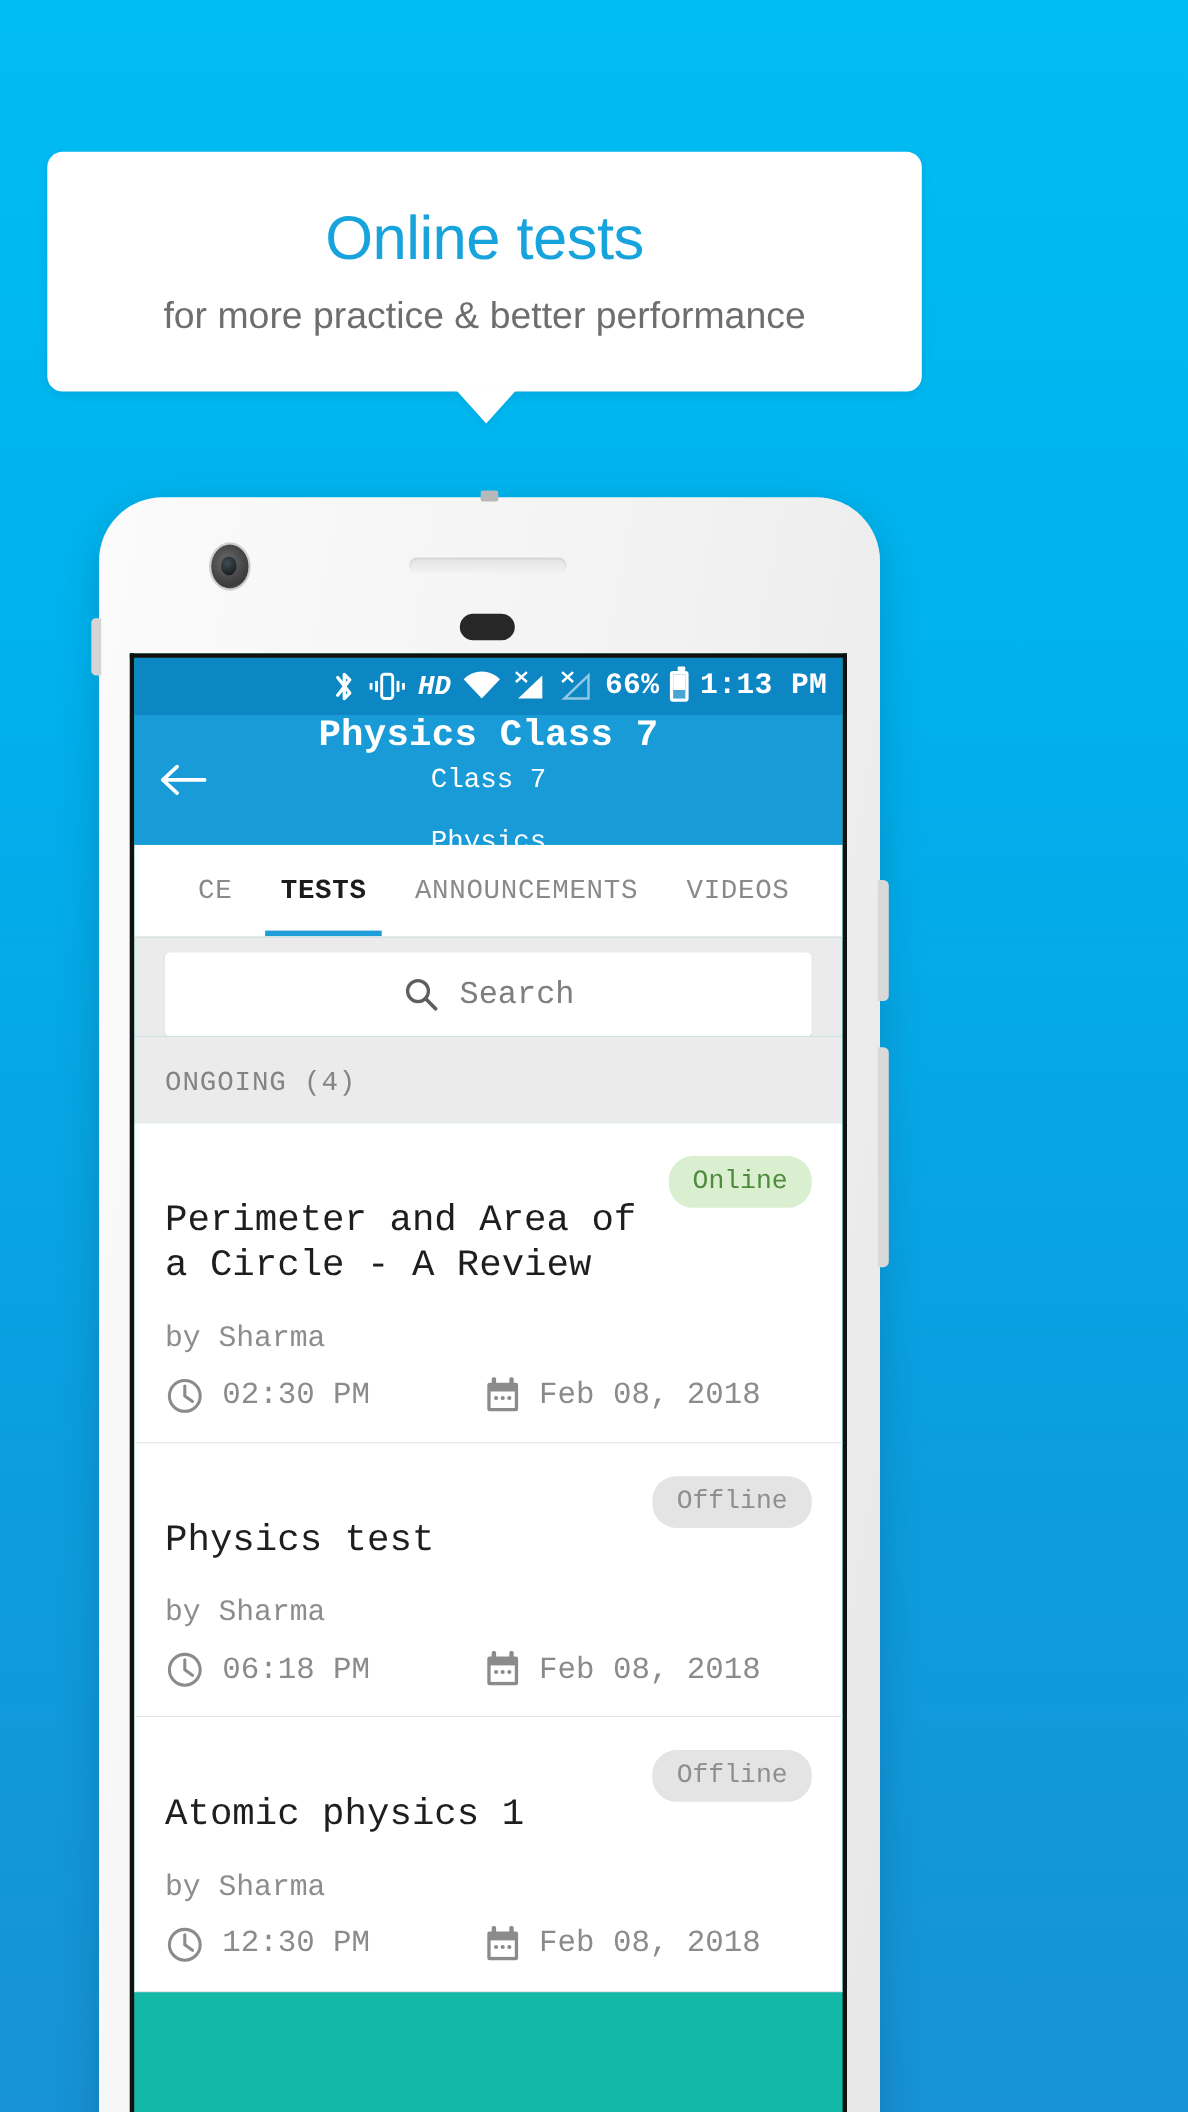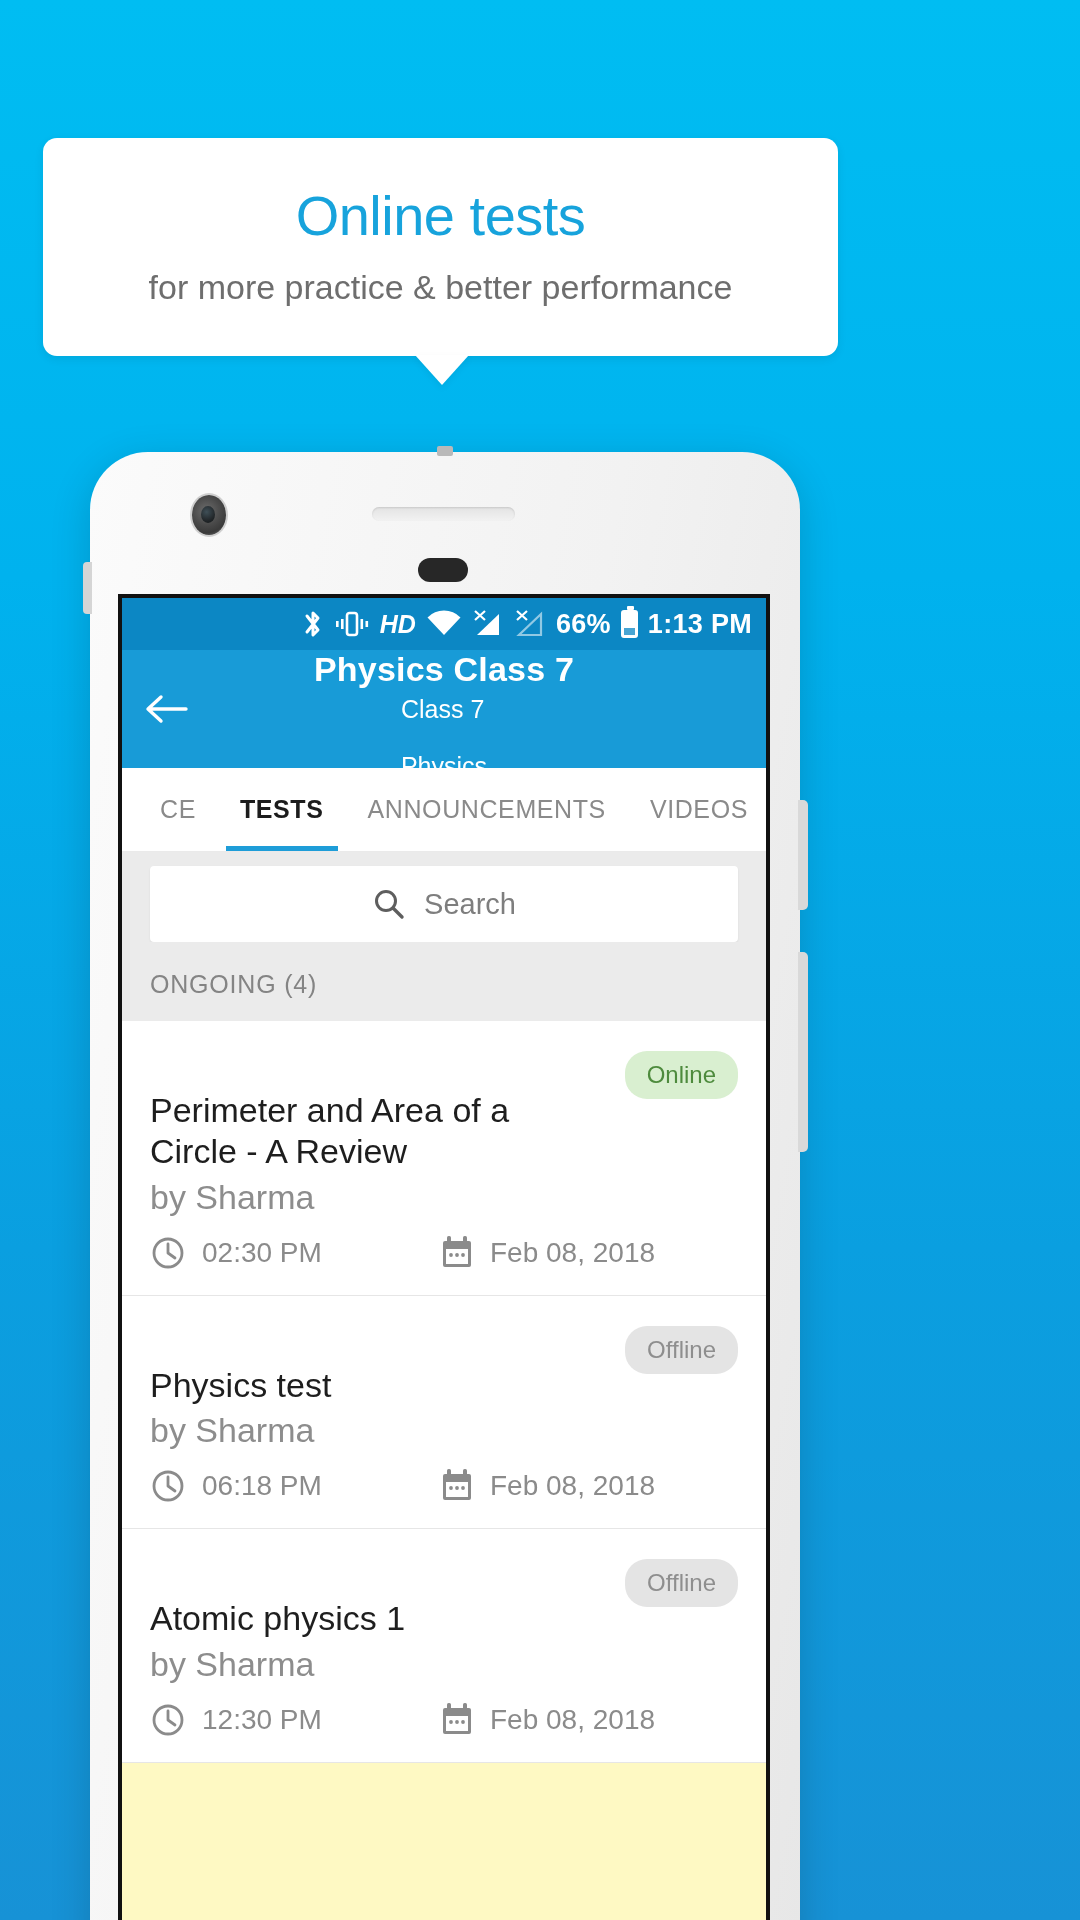--- a/index.html
+++ b/index.html
@@ -107,24 +107,25 @@
     width: 50px; height: 24px;
     border-radius: 13px;
     background: #272727;
   }
 
   
   .screen {
     position: absolute;
     left: 118px; top: 594px;
     width: 652px; height: 1326px;
-    background: #fef9c3;
+    background: #14b8a6;
     border: 4px solid #111111;
     border-bottom: none;
     overflow: hidden;
+    font-family: Liberation Mono, monospace;
   }
 
   
   .statusbar {
     height: 52px;
     background: #0C87C4;
     display: flex;
     align-items: center;
     justify-content: flex-end;
     padding-right: 14px;
@@ -174,21 +175,21 @@
     font-size: 25px; font-weight: 400;
     display: flex; gap: 28px; flex-direction: column;
   }
 
   
   .tabs {
     height: 84px;
     background: #ffffff;
     display: flex;
     align-items: center;
-    padding-left: 16px;
+    padding-left: 36px;
     gap: 0px;
     border-bottom: 1px solid #eaeaea;
   }
   .tab {
     font-size: 25px;
     color: #8A8A8A;
     letter-spacing: 0.6px;
     padding: 0 22px;
     height: 100%;
     display: flex; align-items: center;
@@ -258,22 +259,22 @@
     flex: none;
     font-size: 24px;
     padding: 10px 22px;
     border-radius: 22px;
     white-space: nowrap;
     margin-top: 4px;
   }
   .badge.online { background: #D9EFD0; color: #4E8B3D; }
   .badge.offline { background: #E4E4E4; color: #8E8E8E; }
   .card-by {
-    margin-top: 5px;
-    font-size: 34px;
+    margin-top: 30px;
+    font-size: 27px;
     color: #8D8D8D;
   }
   .card-meta {
     margin-top: 18px;
     display: flex;
     align-items: center;
   }
   .meta-item {
     display: flex; align-items: center; gap: 16px;
     font-size: 28px;

